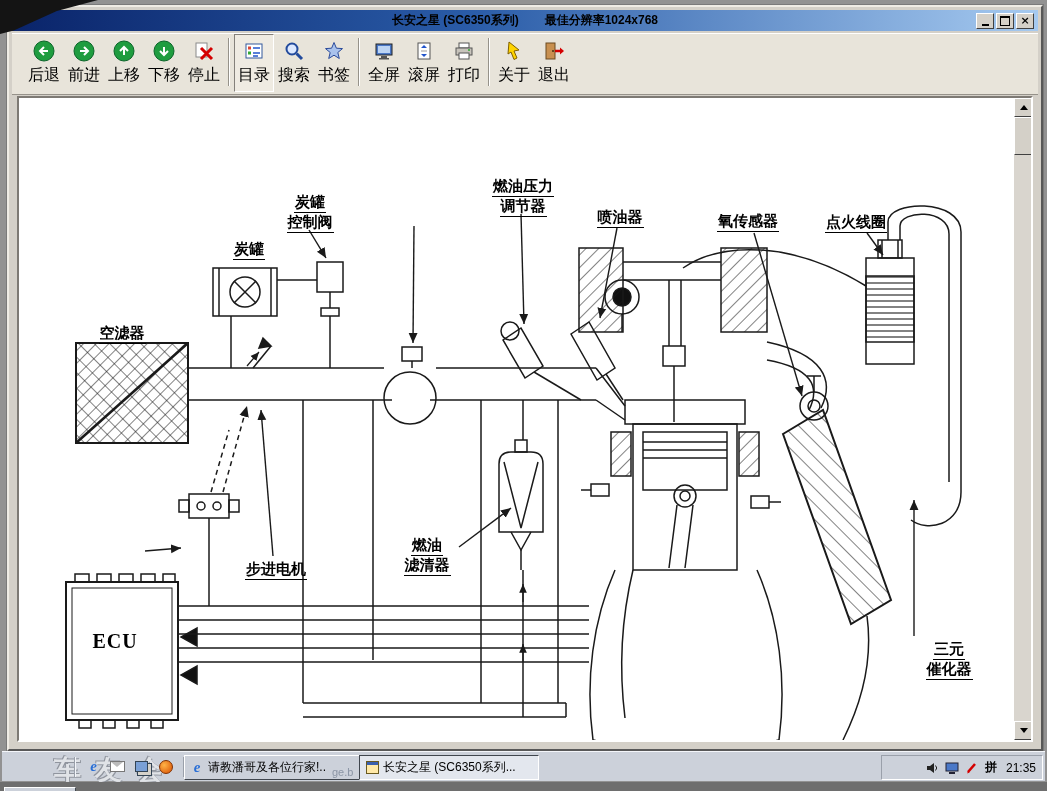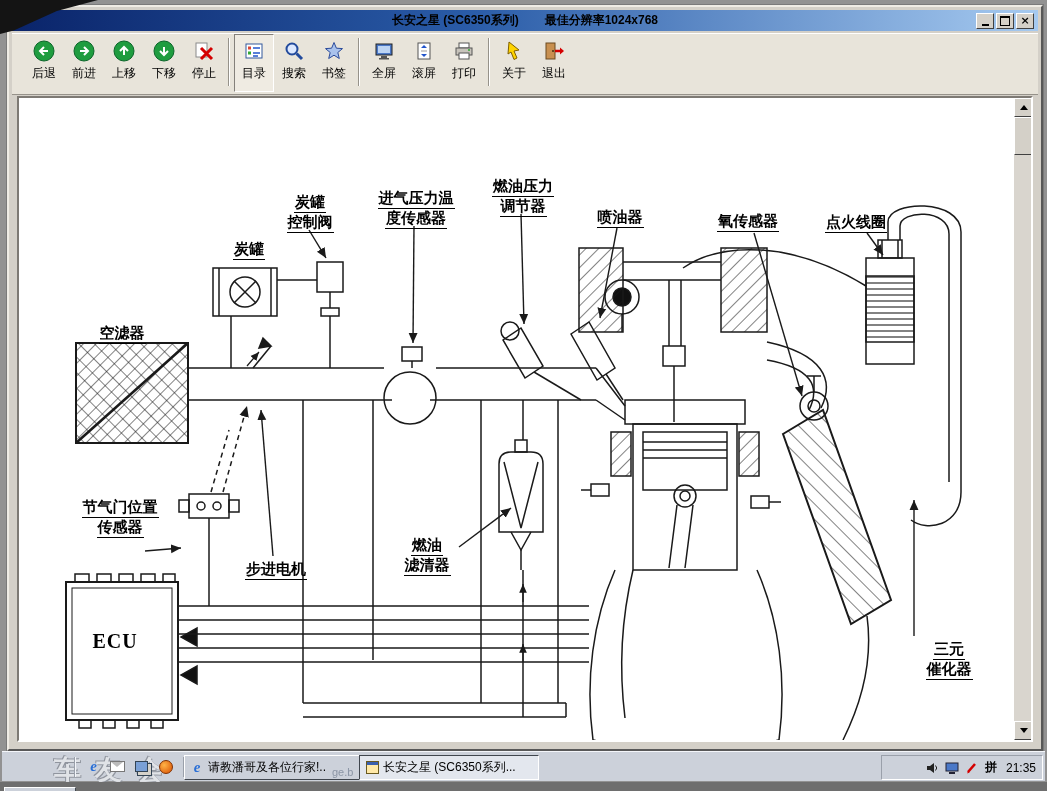--- a/index.html
+++ b/index.html
@@ -24,21 +24,21 @@
   .glyph-max{width:8px;height:7px;border:1px solid #000;border-top-width:2px;}
   .glyph-close{font:bold 11px "DejaVu Sans",sans-serif;line-height:10px;}
 
   
   .toolbar{position:absolute;left:3px;right:3px;top:26px;height:60px;background:#e8e4da;
            border-top:1px solid #fff;border-bottom:1px solid #96928a;display:flex;align-items:flex-start;padding-left:12px;}
   .tb-btn{display:flex;flex-direction:column;align-items:center;width:38px;height:52px;padding-top:4px;
           border:1px solid transparent;cursor:default;}
   .tb-btn.active{border:1px solid;border-color:#84807a #fff #fff #84807a;background:#efebe2;}
   .tb-ico{width:24px;height:24px;display:flex;align-items:center;justify-content:center;}
-  .tb-lbl{font-size:12px;color:#000;margin-top:2px;white-space:nowrap;}
+  .tb-lbl{font-size:16px;color:#000;margin-top:2px;white-space:nowrap;}
   .tb-sep{width:0;height:48px;border-left:1px solid #96928a;border-right:1px solid #fff;margin:4px 4px 0 4px;}
 
   
   .content{position:absolute;left:8px;right:8px;top:89px;bottom:7px;background:#fff;
            border:2px solid;border-color:#7e7a74 #fff #fff #7e7a74;overflow:hidden;}
   .diagram-wrap{position:absolute;left:2px;top:2px;width:983px;height:640px;}
   .diagram-wrap svg{position:absolute;left:0;top:0;}
   .dlabel{position:absolute;text-align:center;color:#000;
           font:bold 15px "Liberation Serif","DejaVu Serif",serif;line-height:19px;}
   .dlabel span{display:inline-block;border-bottom:1.5px solid #000;padding:0 1px;}
@@ -427,43 +427,37 @@
               <line x1="438" y1="447" x2="490" y2="408" marker-end="url(#ah)"></line>
               <line x1="124" y1="451" x2="160" y2="448" marker-end="url(#ah)"></line>
               <line x1="252" y1="456" x2="240" y2="310" marker-end="url(#ah)"></line>
             </g>
           </g>
         </svg>
 
         <div class="dlabel" style="left:256px;top:93px;width:66px">
           <span>炭罐</span><br><span>控制阀</span>
         </div>
-        <div class="dlabel" style="left:352px;top:89px;width:86px">
-          <span>进气压力温</span><br><span>度传感器</span>
-        </div>
         <div class="dlabel" style="left:468px;top:77px;width:68px">
           <span>燃油压力</span><br><span>调节器</span>
         </div>
         <div class="dlabel" style="left:572px;top:108px;width:54px">
           <span>喷油器</span>
         </div>
         <div class="dlabel" style="left:692px;top:112px;width:70px">
           <span>氧传感器</span>
         </div>
         <div class="dlabel" style="left:800px;top:113px;width:70px">
           <span>点火线圈</span>
         </div>
         <div class="dlabel" style="left:206px;top:140px;width:44px">
           <span>炭罐</span>
         </div>
         <div class="dlabel" style="left:72px;top:224px;width:58px">
           <span>空滤器</span>
-        </div>
-        <div class="dlabel" style="left:56px;top:398px;width:86px">
-          <span>节气门位置</span><br><span>传感器</span>
         </div>
         <div class="dlabel" style="left:220px;top:460px;width:70px">
           <span>步进电机</span>
         </div>
         <div class="dlabel" style="left:374px;top:436px;width:64px">
           <span>燃油</span><br><span>滤清器</span>
         </div>
         <div class="dlabel ecu-label" style="left:57px;top:532px;width:74px">
           <span>ECU</span>
         </div>

